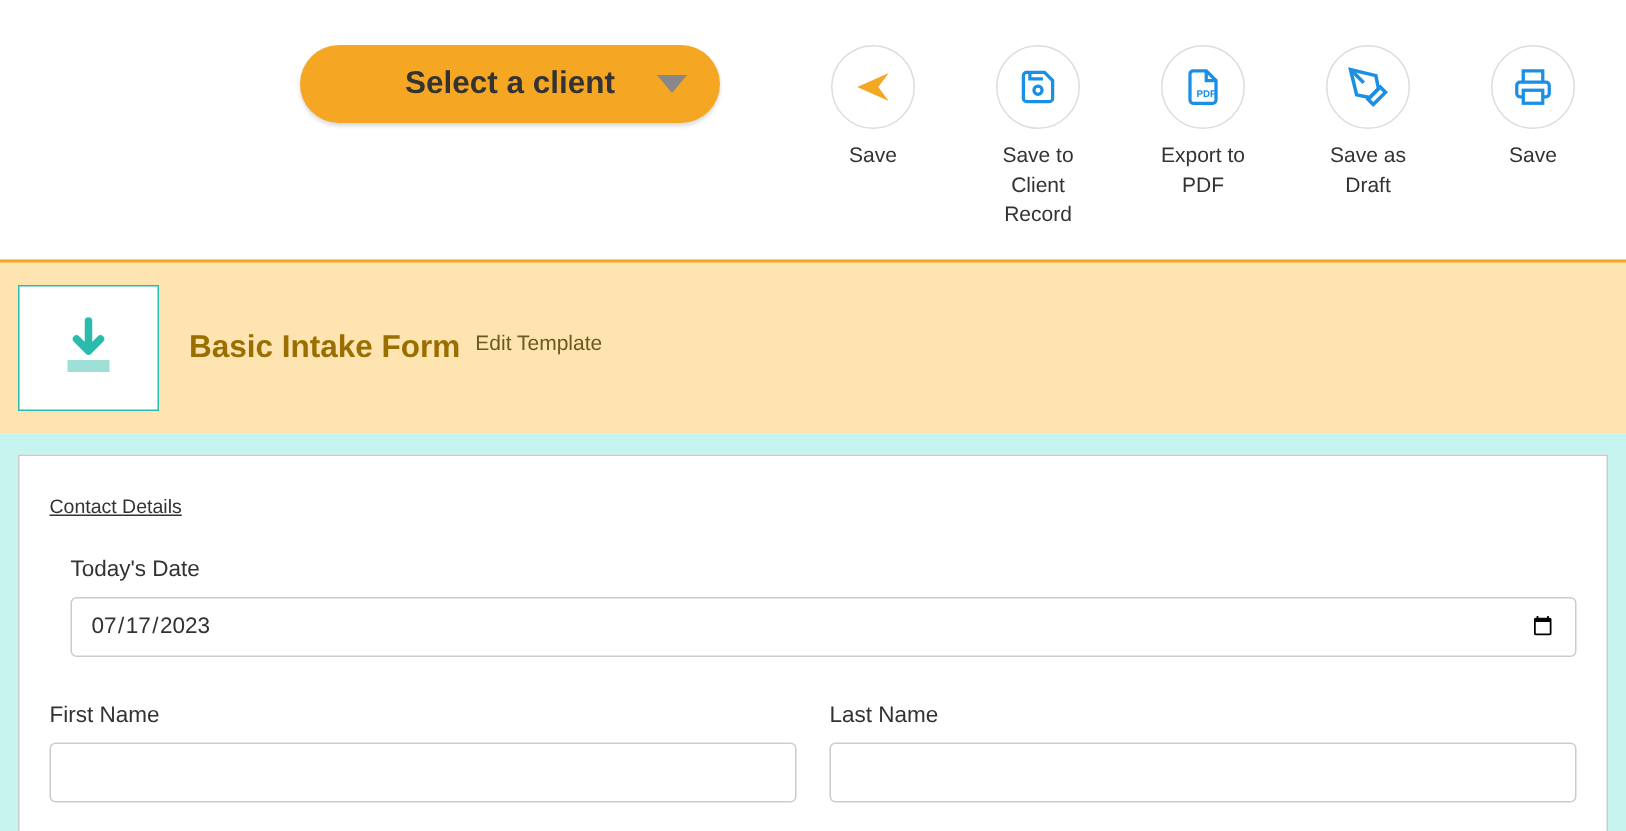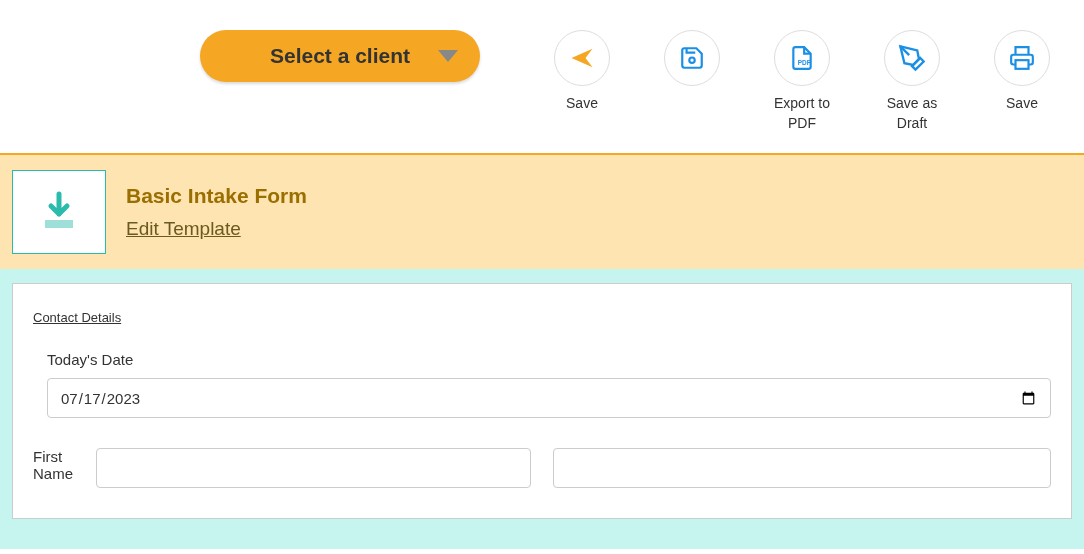--- a/index.html
+++ b/index.html
@@ -87,32 +87,30 @@
       width: 94px;
       height: 84px;
       background: #fff;
       border: 1px solid #2bbbad;
       display: flex;
       align-items: center;
       justify-content: center;
     }
     .form-header-text {
       display: flex;
-      flex-direction: column;
       gap: 10px;
     }
     .form-title {
       font-size: 21px;
       font-weight: 600;
       color: #9a6e00;
     }
     .edit-template {
-      font-size: 19px;
+      font-size: 14px;
       color: #6b5a1f;
-      text-decoration: underline;
       cursor: pointer;
     }
     .form-container {
       background: #c6f4ee;
       padding: 14px 12px 0 12px;
       height: 280px;
     }
     .form-panel {
       background: #fff;
       border: 1px solid #ccc;
@@ -141,21 +139,21 @@
       font-family: inherit;
     }
     .name-row {
       display: flex;
       gap: 22px;
       margin-top: 30px;
     }
     .name-col {
       flex: 1;
       display: flex;
-      flex-direction: row;
+      flex-direction: column;
     }
     .text-input {
       width: 100%;
       height: 40px;
       border: 1px solid #ccc;
       border-radius: 4px;
       padding: 0 12px;
       font-size: 15px;
       font-family: inherit;
     }
@@ -183,20 +181,21 @@
     </div>
 
     <div class="action-item">
       <div class="action-circle">
         <svg width="26" height="26" viewBox="0 0 24 24" fill="none" stroke="#1a8fe6" stroke-width="2">
           <path d="M19 21H5a2 2 0 0 1-2-2V5a2 2 0 0 1 2-2h11l5 5v11a2 2 0 0 1-2 2z"></path>
           <circle cx="12" cy="14" r="2.5"></circle>
           <path d="M7 3v4h8"></path>
         </svg>
       </div>
+      <span class="action-label">Save to Client Record</span>
     </div>
 
     <div class="action-item">
       <div class="action-circle">
         <svg width="26" height="26" viewBox="0 0 24 24" fill="none" stroke="#1a8fe6" stroke-width="2">
           <path d="M14 2H6a2 2 0 0 0-2 2v16a2 2 0 0 0 2 2h12a2 2 0 0 0 2-2V8z"></path>
           <polyline points="14 2 14 8 20 8"></polyline>
           <text x="8" y="18" font-size="6" fill="#1a8fe6" stroke="none" font-weight="bold">PDF</text>
         </svg>
       </div>
@@ -248,17 +247,18 @@
       <label class="field-label">Today's Date</label>
       <input type="date" class="date-input" value="2023-07-17" style="">
     </div>
 
     <div class="name-row">
       <div class="name-col">
         <label class="field-label">First Name</label>
         <input type="text" class="text-input" value="" style="">
       </div>
       <div class="name-col">
+        <label class="field-label">Last Name</label>
         <input type="text" class="text-input" value="" style="">
       </div>
     </div>
   </div>
 </div>
 
 </body></html>

